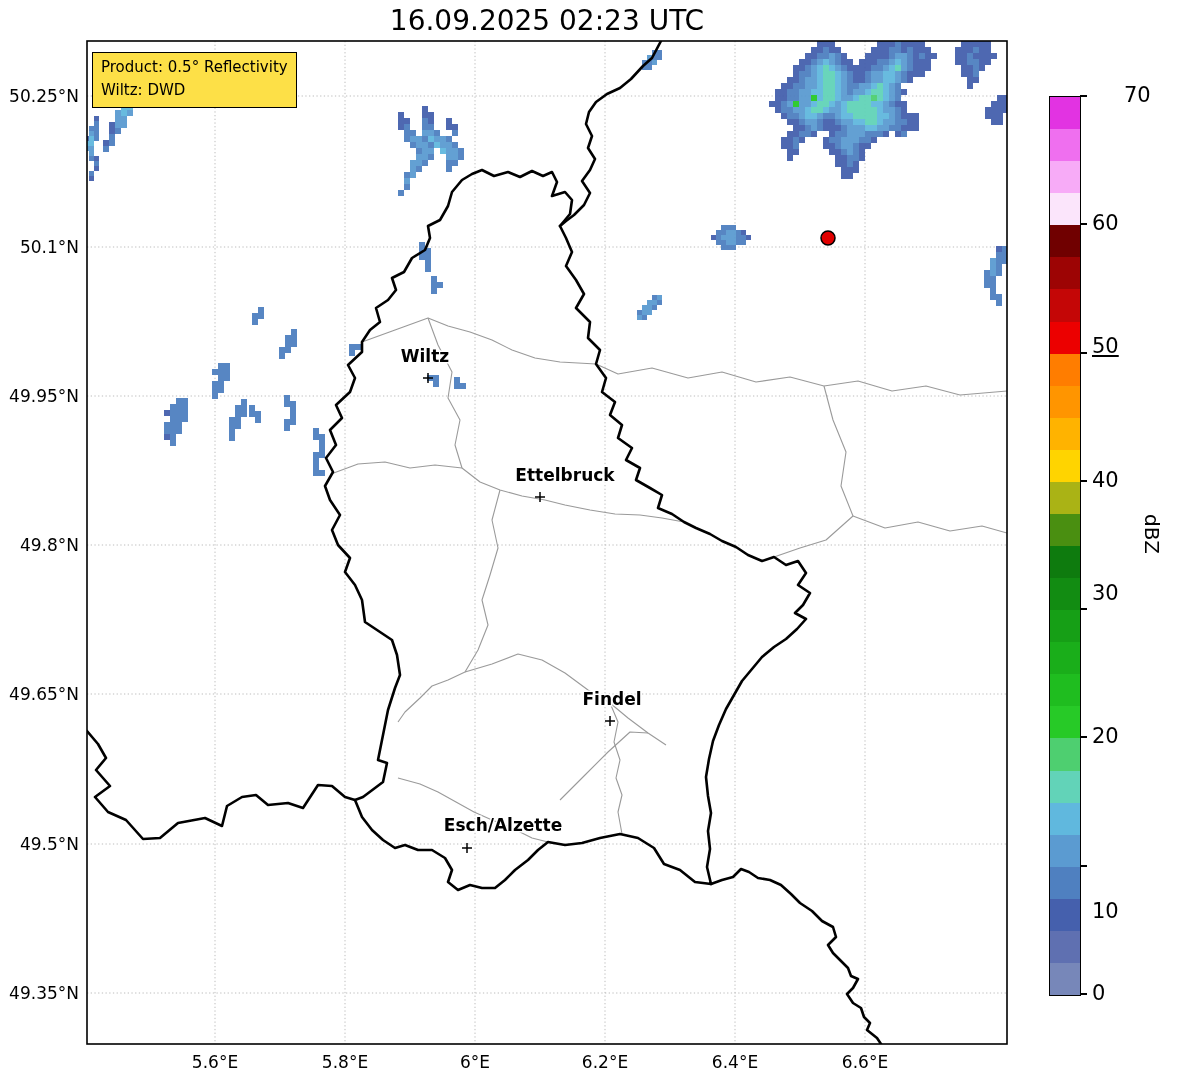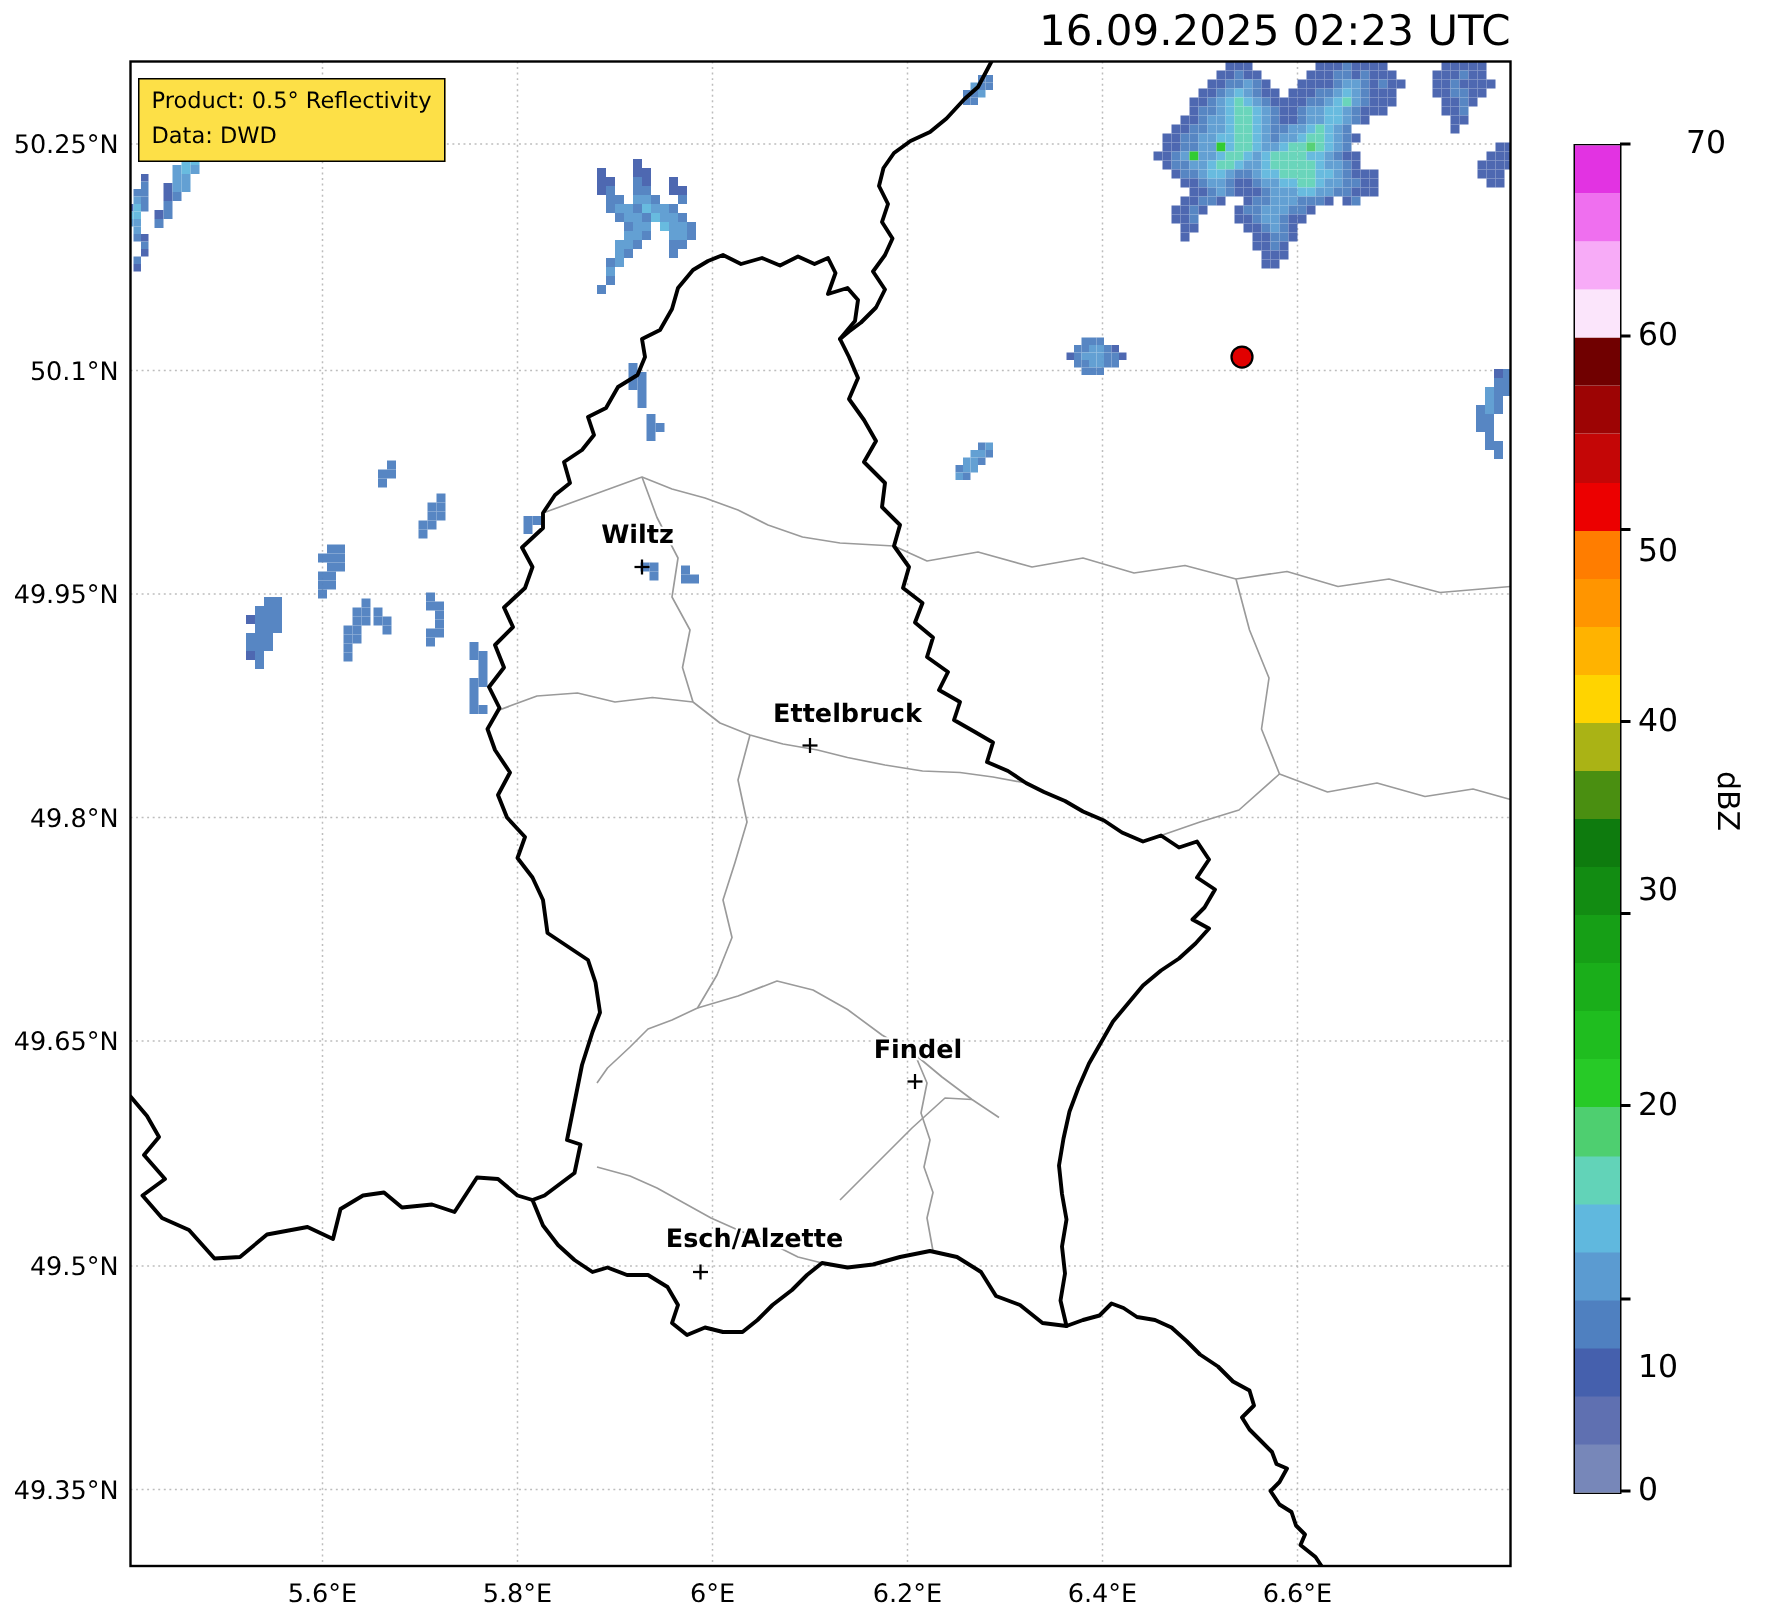--- a/index.html
+++ b/index.html
@@ -1,18 +1,18 @@
 <!DOCTYPE html>
 <html><head>
 <meta charset="utf-8">
 <style>
   html,body{margin:0;padding:0;background:#ffffff;}
   .fig{position:relative;width:1184px;height:1081px;background:#ffffff;
        font-family:"DejaVu Sans","Liberation Sans",sans-serif;overflow:hidden;}
-  .title{position:absolute;left:87px;top:4px;width:920px;text-align:right;
+  .title{position:absolute;left:87px;top:4px;width:920px;text-align:center;
          font-size:28px;color:#000;}
   .map-svg{position:absolute;left:0;top:0;}
   .info-box{position:absolute;left:92px;top:52px;background:#fde047;
             border:1.6px solid #000;padding:3px 8px 4px 8px;font-size:15px;
             line-height:1.55;color:#000;z-index:5;}
   .cbar-wrap{position:absolute;left:0;top:0;}
   .cbar{position:absolute;left:1049px;top:96px;width:30px;height:898px;
         border:1.3px solid #000;box-sizing:content-box;}
   .cbar-seg{position:absolute;left:0;width:100%;}
   .cbar-tick{position:absolute;width:7px;height:2px;background:#000;}
@@ -837,21 +837,21 @@
         <text x="79" y="402" text-anchor="end">49.95°N</text>
         <text x="79" y="551" text-anchor="end">49.8°N</text>
         <text x="79" y="700" text-anchor="end">49.65°N</text>
         <text x="79" y="850" text-anchor="end">49.5°N</text>
         <text x="79" y="999" text-anchor="end">49.35°N</text>
       </g>
     </svg>
 
   <div class="info-box">
     <div>Product: 0.5° Reflectivity</div>
-    <div>Data: DWD</div>
+    <div>Wiltz: DWD</div>
   </div>
 
   <div class="cbar-wrap">
     <div id="cbar" class="cbar">
         <div class="cbar-seg" style="bottom: 0px; height: 32.5714px; background: rgb(119, 135, 185);"></div>
         <div class="cbar-seg" style="bottom: 32.0714px; height: 32.5714px; background: rgb(95, 112, 177);"></div>
         <div class="cbar-seg" style="bottom: 64.1429px; height: 32.5714px; background: rgb(69, 96, 173);"></div>
         <div class="cbar-seg" style="bottom: 96.2143px; height: 32.5714px; background: rgb(79, 128, 192);"></div>
         <div class="cbar-seg" style="bottom: 128.286px; height: 32.5714px; background: rgb(91, 155, 209);"></div>
         <div class="cbar-seg" style="bottom: 160.357px; height: 32.5714px; background: rgb(96, 184, 222);"></div>
@@ -883,21 +883,21 @@
         <div class="cbar-lab" style="left: 1092px; top: 981px;">0</div>
         <div class="cbar-tick" style="left: 1080px; top: 864.714px;"></div>
         <div class="cbar-lab" style="left: 1092px; top: 852.714px; margin-top: 46px;">10</div>
         <div class="cbar-tick" style="left: 1080px; top: 736.429px;"></div>
         <div class="cbar-lab" style="left: 1092px; top: 724.429px;">20</div>
         <div class="cbar-tick" style="left: 1080px; top: 608.143px;"></div>
         <div class="cbar-lab" style="left: 1092px; top: 581px;">30</div>
         <div class="cbar-tick" style="left: 1080px; top: 479.857px;"></div>
         <div class="cbar-lab" style="left: 1092px; top: 467.857px;">40</div>
         <div class="cbar-tick" style="left: 1080px; top: 351.571px;"></div>
-        <div class="cbar-lab" style="left: 1092px; top: 355px;">50</div>
+        <div class="cbar-lab" style="left: 1092px; top: 334px; text-decoration: underline;">50</div>
         <div class="cbar-tick" style="left: 1080px; top: 223.286px;"></div>
         <div class="cbar-lab" style="left: 1092px; top: 211.286px; text-align: right;">60</div>
         <div class="cbar-tick" style="left: 1080px; top: 95px;"></div>
         <div class="cbar-lab" style="left: 1092px; top: 83px; margin-left: 32px;">70</div>
       </div>
     <div class="cbar-title">dBZ</div>
   </div>
 </div>
 
 </body></html>

